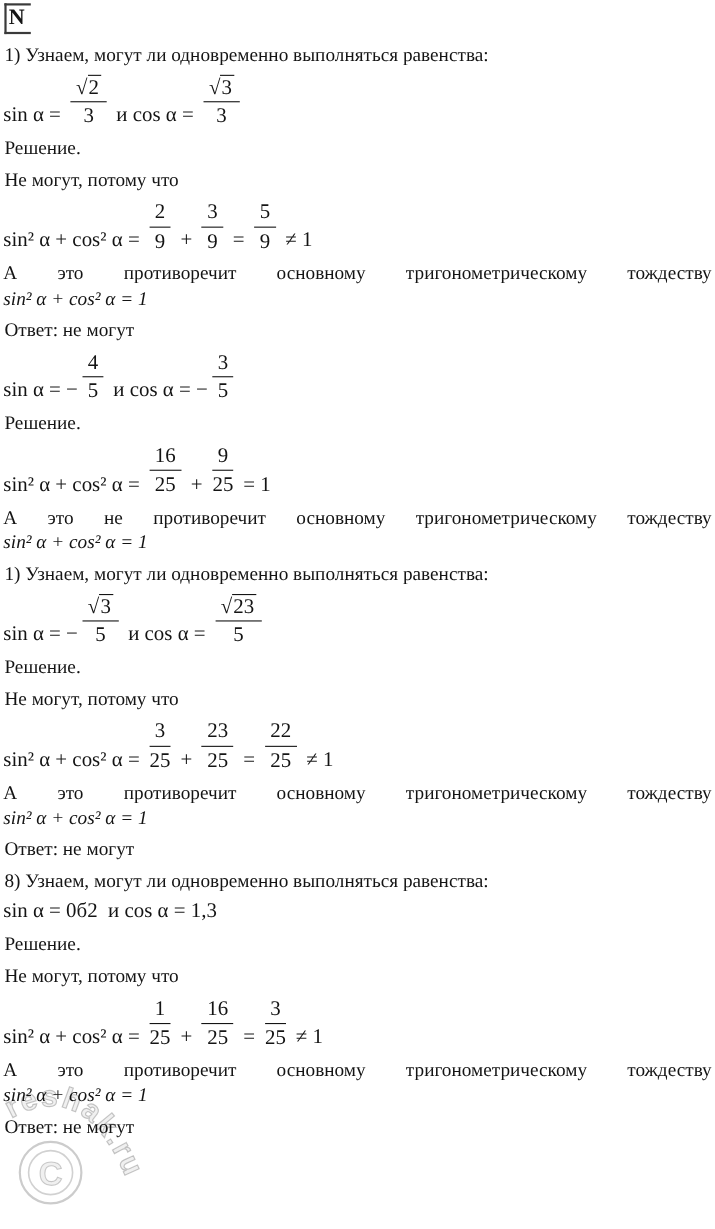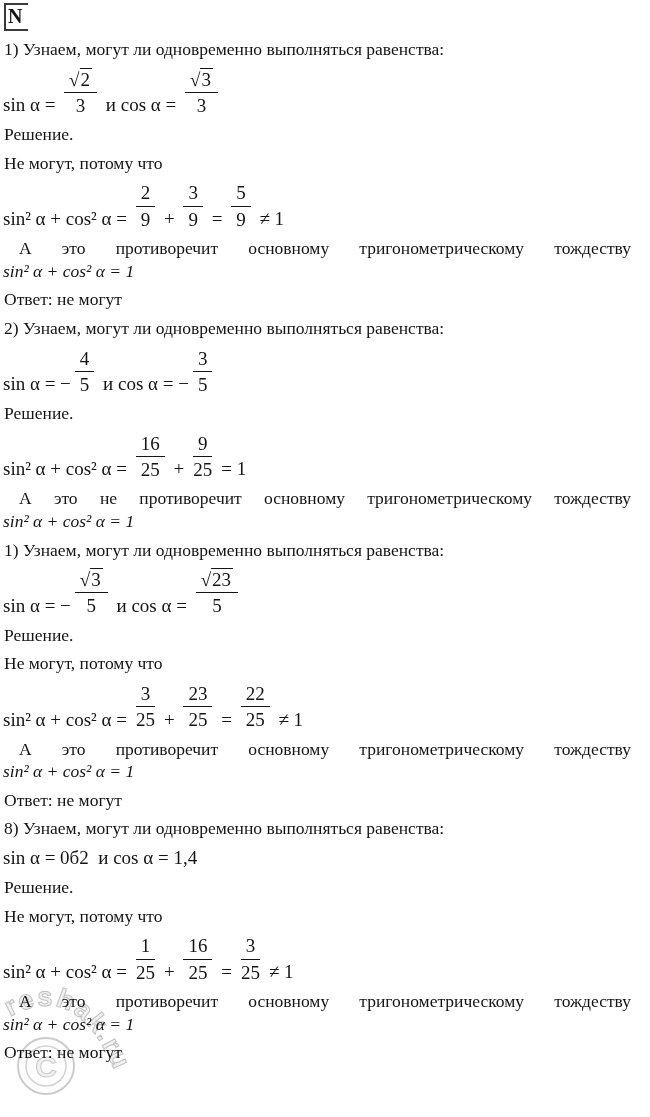--- a/index.html
+++ b/index.html
@@ -25,21 +25,21 @@
   }
   .mtxt{white-space:pre;}
   .frac{
     display:inline-flex;flex-direction:column;align-items:center;
     margin:0 4px;line-height:1.12;text-align:center;
   }
   .num{display:block;border-bottom:1.6px solid #141414;padding:1px 5px 2px;}
   .den{display:block;padding-top:2px;}
   .rad{white-space:pre;}
   .radicand{border-top:1.6px solid #141414;padding:0 2px 0 1px;}
-  .conclusion{text-align:justify;text-align-last:justify;margin:8px 16px 1px;}
+  .conclusion{text-align:justify;text-align-last:justify;margin:8px 0 1px;}
   .identity{margin:2px 0 8px;font-style:italic;}
   
   .watermark{
     position:absolute;left:0;top:985px;width:180px;height:132px;
     pointer-events:none;z-index:5;
   }
   .watermark svg{display:block;}
   .wm-c{
     font-family:"Liberation Sans","DejaVu Sans",sans-serif;
     font-weight:700;
@@ -85,21 +85,20 @@
             <span class="den">9</span>
           </span>
           <span class="mtxt"> ≠ 1</span>
         </div>
     <p class="line conclusion">А это противоречит основному тригонометрическому тождеству</p>
     <p class="line identity">sin² α + cos² α = 1</p>
     <p class="line answer">Ответ: не могут</p>
   </section>
 
   <section class="problem">
-    <p class="line header">2) Узнаем, могут ли одновременно выполняться равенства:</p>
     <div class="math">
           <span class="mtxt">sin α = −</span>
           <span class="frac">
             <span class="num">4</span>
             <span class="den">5</span>
           </span>
           <span class="mtxt"> и cos α = −</span>
           <span class="frac">
             <span class="num">3</span>
             <span class="den">5</span>
@@ -158,21 +157,21 @@
           <span class="mtxt"> ≠ 1</span>
         </div>
     <p class="line conclusion">А это противоречит основному тригонометрическому тождеству</p>
     <p class="line identity">sin² α + cos² α = 1</p>
     <p class="line answer">Ответ: не могут</p>
   </section>
 
   <section class="problem">
     <p class="line header">8) Узнаем, могут ли одновременно выполняться равенства:</p>
     <div class="math">
-          <span class="mtxt">sin α = 0б2  и cos α = 1,4</span>
+          <span class="mtxt">sin α = 0б2  и cos α = 1,3</span>
         </div>
     <p class="line">Решение.</p>
     <p class="line">Не могут, потому что</p>
     <div class="math">
           <span class="mtxt">sin² α + cos² α = </span>
           <span class="frac">
             <span class="num">1</span>
             <span class="den">25</span>
           </span>
           <span class="mtxt"> + </span>

